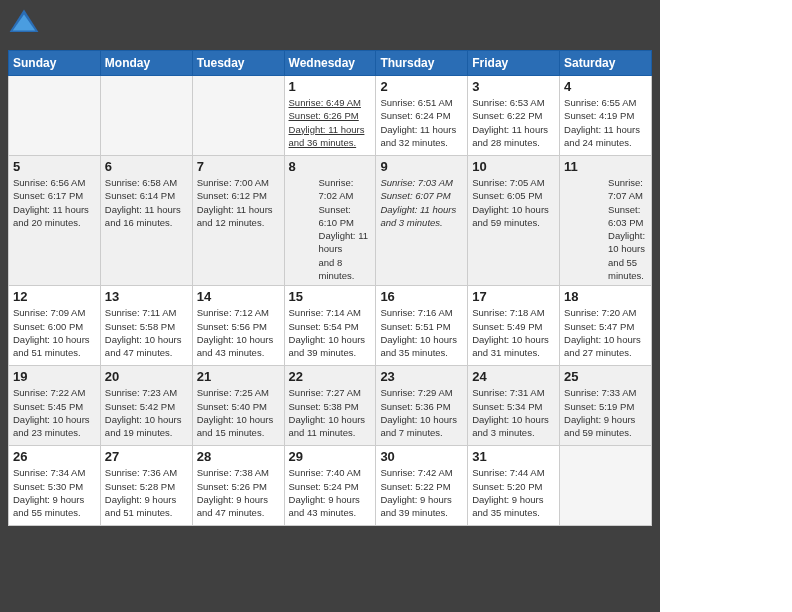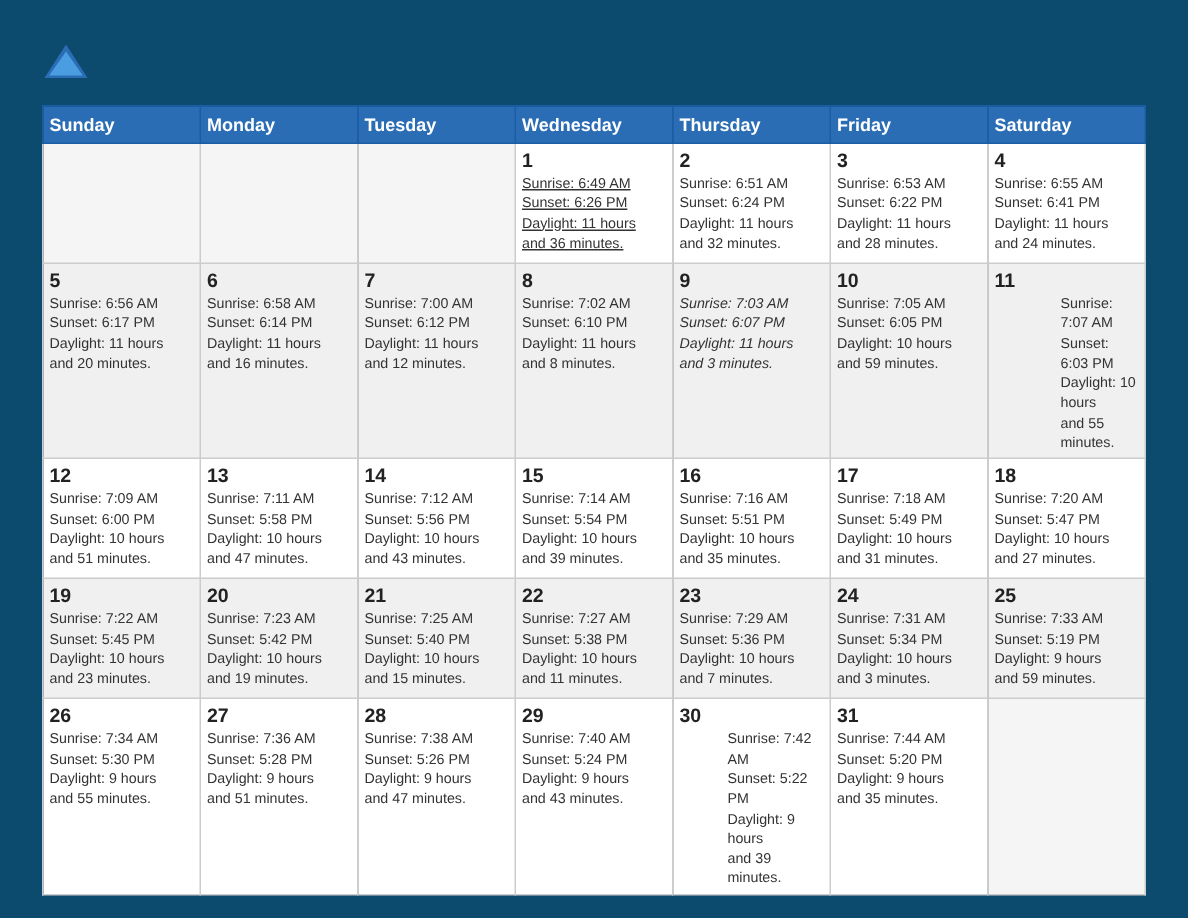--- a/index.html
+++ b/index.html
@@ -4,24 +4,24 @@
   <style>
     * { margin: 0; padding: 0; box-sizing: border-box; }
     body {
       font-family: Arial, sans-serif;
       background: #fff;
       width: 792px;
       height: 612px;
       overflow: hidden;
     }
     .page {
-      width: 792px;
+      width: 660px;
       height: 612px;
-      padding: 28px;
-      background: #0c4a6e;
+      padding: 8px;
+      background: #404040;
     }
     .header {
       display: flex;
       justify-content: space-between;
       align-items: flex-start;
       margin-bottom: 10px;
     }
     .logo {
       display: flex;
       align-items: center;
@@ -155,21 +155,21 @@
           <td>
             <span class="day-number">3</span>
             <div class="day-info" style="white-space: pre-line;">Sunrise: 6:53 AM
 Sunset: 6:22 PM
 Daylight: 11 hours
 and 28 minutes.</div>
           </td>
           <td>
             <span class="day-number">4</span>
             <div class="day-info" style="white-space: pre-line;">Sunrise: 6:55 AM
-Sunset: 6:41 PM
+Sunset: 4:19 PM
 Daylight: 11 hours
 and 24 minutes.</div>
           </td>
         </tr>
         <tr>
           <td class="shaded">
             <span class="day-number">5</span>
             <div class="day-info" style="white-space: pre-line;">Sunrise: 6:56 AM
 Sunset: 6:17 PM
 Daylight: 11 hours
@@ -184,21 +184,21 @@
           </td>
           <td class="shaded">
             <span class="day-number">7</span>
             <div class="day-info" style="white-space: pre-line;">Sunrise: 7:00 AM
 Sunset: 6:12 PM
 Daylight: 11 hours
 and 12 minutes.</div>
           </td>
           <td class="shaded">
             <span class="day-number">8</span>
-            <div class="day-info" style="white-space: pre-line;">Sunrise: 7:02 AM
+            <div class="day-info" style="white-space: pre-line; margin-left: 30px;">Sunrise: 7:02 AM
 Sunset: 6:10 PM
 Daylight: 11 hours
 and 8 minutes.</div>
           </td>
           <td class="shaded">
             <span class="day-number">9</span>
             <div class="day-info" style="white-space: pre-line; font-style: italic;">Sunrise: 7:03 AM
 Sunset: 6:07 PM
 Daylight: 11 hours
 and 3 minutes.</div>
@@ -344,21 +344,21 @@
           </td>
           <td>
             <span class="day-number">29</span>
             <div class="day-info" style="white-space: pre-line;">Sunrise: 7:40 AM
 Sunset: 5:24 PM
 Daylight: 9 hours
 and 43 minutes.</div>
           </td>
           <td>
             <span class="day-number">30</span>
-            <div class="day-info" style="white-space: pre-line; margin-left: 32px;">Sunrise: 7:42 AM
+            <div class="day-info" style="white-space: pre-line;">Sunrise: 7:42 AM
 Sunset: 5:22 PM
 Daylight: 9 hours
 and 39 minutes.</div>
           </td>
           <td>
             <span class="day-number">31</span>
             <div class="day-info" style="white-space: pre-line;">Sunrise: 7:44 AM
 Sunset: 5:20 PM
 Daylight: 9 hours
 and 35 minutes.</div>

